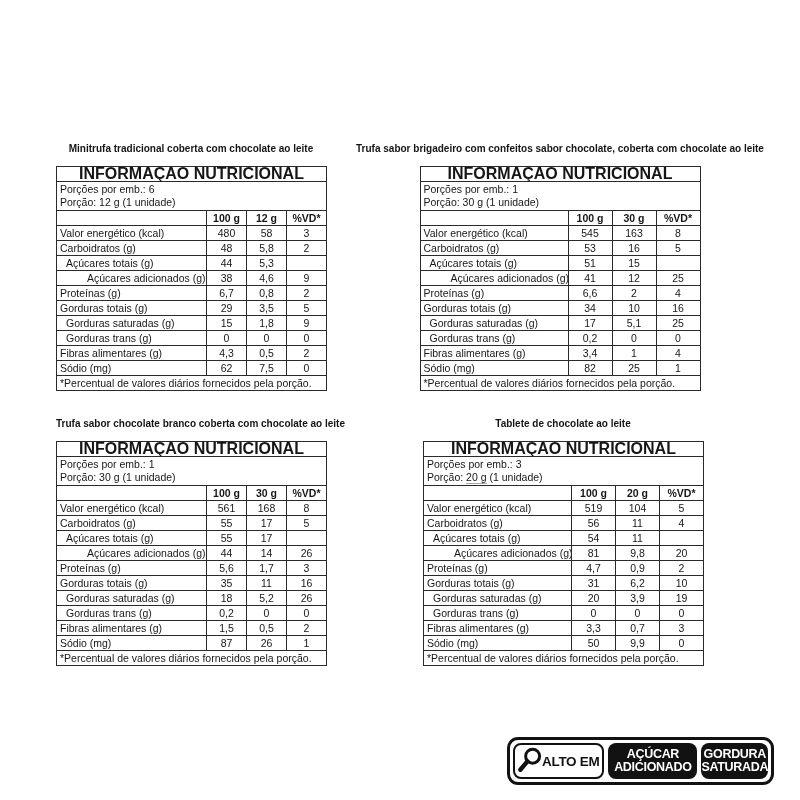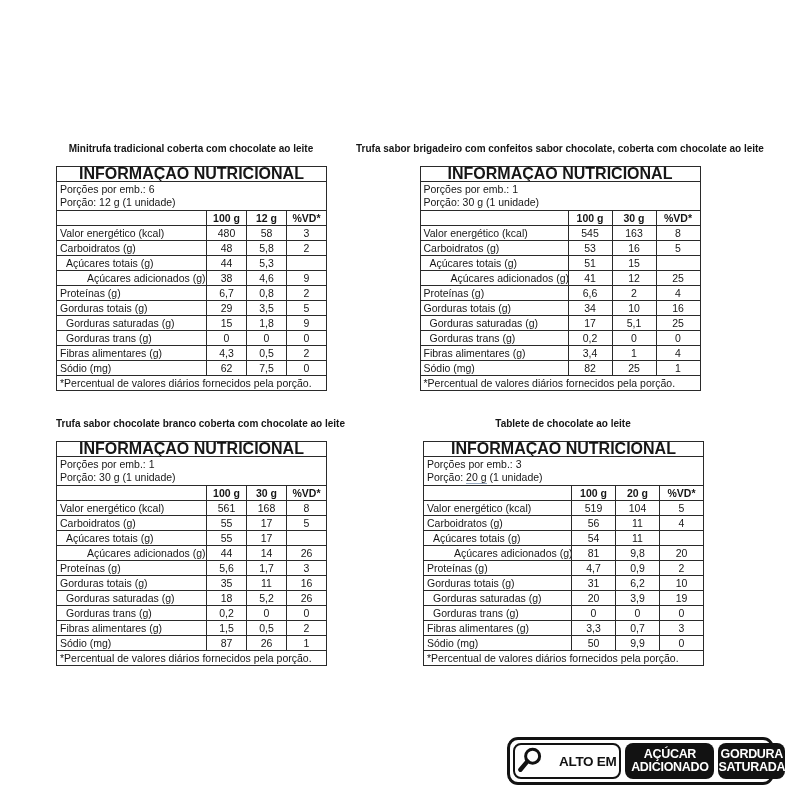--- a/index.html
+++ b/index.html
@@ -86,21 +86,20 @@
   .seal-alto {
     box-sizing: border-box;
     flex: 0 0 84px;
     border: 2.5px solid #121212;
     border-radius: 8px;
     background: #ffffff;
     display: flex;
     align-items: center;
     justify-content: flex-start;
     padding: 0 3px 0 1px;
-    gap: 17px;
   }
   .seal-alto .mag { flex: 0 0 auto; width: 28px; height: 30px; }
   .seal-alto .alto-label {
     font-weight: bold;
     font-size: 13.5px;
     letter-spacing: -0.3px;
     color: #121212;
     white-space: nowrap;
     margin-left: -2px;
   }

